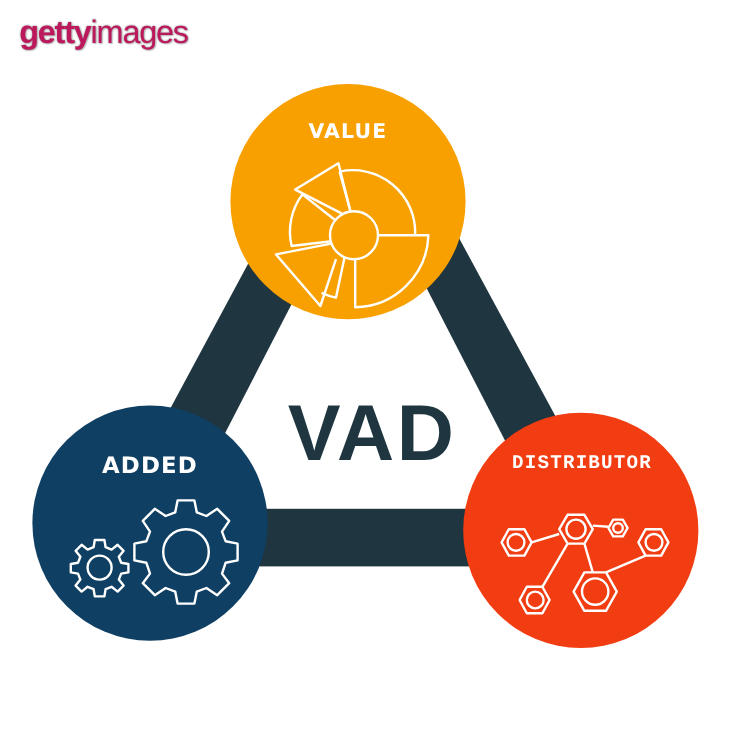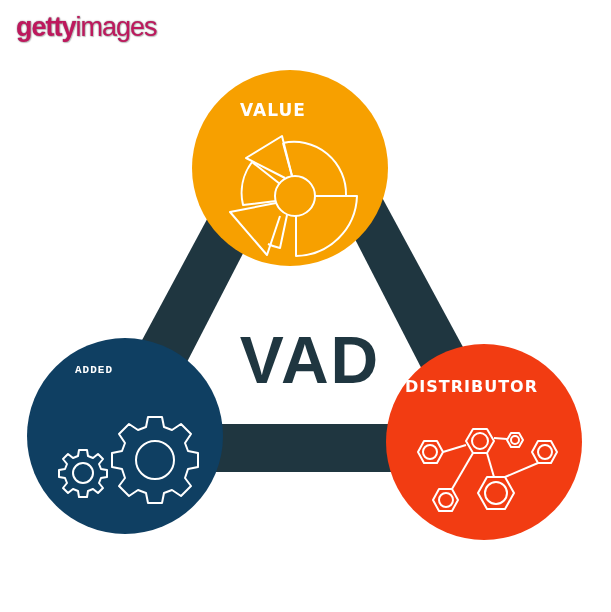--- a/index.html
+++ b/index.html
@@ -1,21 +1,21 @@
 <!DOCTYPE html>
 <html><head>
 <meta charset="utf-8">
 <style>
   html, body { margin:0; padding:0; background:#ffffff; }
   body { width:611px; height:612px; position:relative; overflow:hidden; font-family:"DejaVu Sans", sans-serif; }
   .watermark { position:absolute; left:16px; top:12px; font-family:"Liberation Sans", sans-serif; font-size:27px; font-weight:bold; color:#be185d; letter-spacing:-1px;
     text-shadow: 0 0 1px #9a9a9a, 0 0 2px #b0b0b0, 1px 1px 1px #c8c8c8; }
   .watermark .light { font-weight:normal; }
   svg.diagram { position:absolute; left:0; top:0; }
-  .label { position:absolute; color:#ffffff; font-family:"DejaVu Sans", sans-serif; font-weight:bold; text-align:left; letter-spacing:1px; }
+  .label { position:absolute; color:#ffffff; font-family:"DejaVu Sans", sans-serif; font-weight:bold; text-align:center; letter-spacing:1px; }
   .center-text { position:absolute; left:230px; top:322px; width:160px; text-align:center; font-family:Liberation Sans, sans-serif; font-weight:bold; font-size:66px; color:#1f3640; letter-spacing:2px; }
 </style>
 </head>
 <body>
 
 <div class="watermark"><span>getty</span><span class="light">images</span></div>
 
 <svg class="diagram" width="611" height="612" viewBox="0 0 611 612">
 
   <g fill="#1f3640">
@@ -85,16 +85,16 @@
       <line x1="443" y1="452" x2="466" y2="445"></line>
       <line x1="494" y1="438" x2="507" y2="439"></line>
       <line x1="473" y1="453" x2="452" y2="489"></line>
       <line x1="487" y1="453" x2="494" y2="477"></line>
       <line x1="505" y1="477" x2="538" y2="463"></line>
     </g>
   </g>
 </svg>
 
 <div class="label" style="left:240px; top:100px; width:100px; font-size:17px;">VALUE</div>
-<div class="label" style="left:75px; top:364px; width:100px; font-size:11px;font-family:Liberation Mono, monospace;">ADDED</div>
-<div class="label" style="left:405px; top:377px; width:160px; font-size:16px;">DISTRIBUTOR</div>
+<div class="label" style="left:75px; top:377px; width:100px; font-size:19px;">ADDED</div>
+<div class="label" style="left:405px; top:377px; width:160px; font-size:16px;font-family:Liberation Mono, monospace;">DISTRIBUTOR</div>
 
 <div class="center-text">VAD</div>
 
 </body></html>

